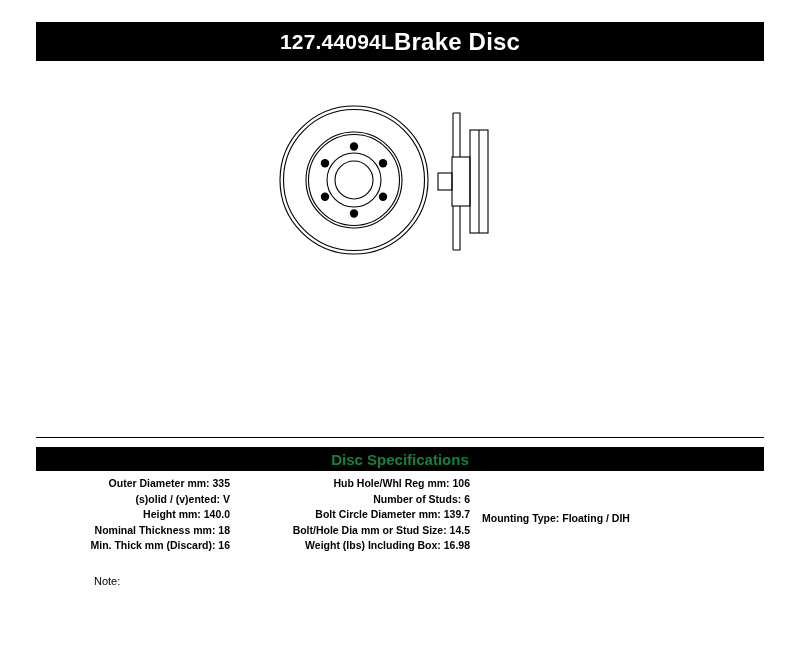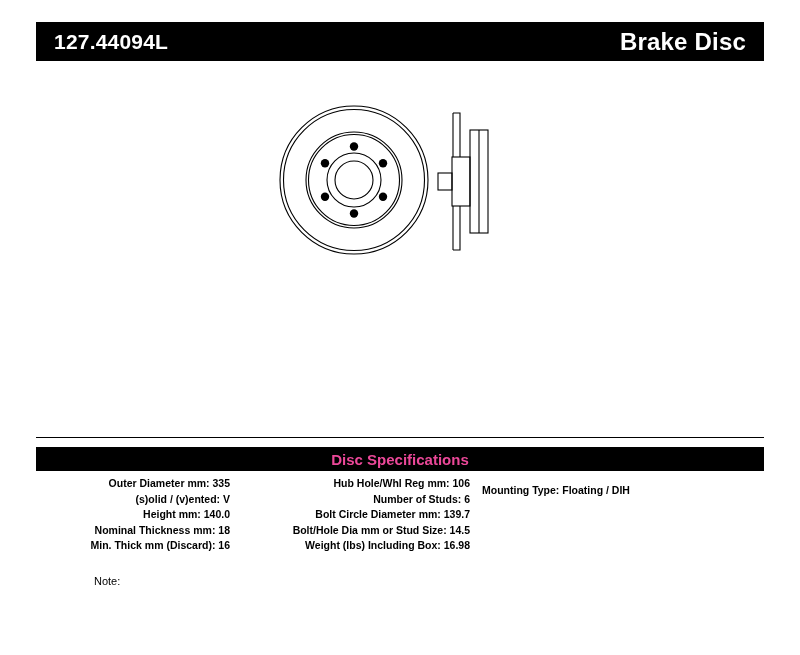--- a/index.html
+++ b/index.html
@@ -26,21 +26,21 @@
   
   .header-bar {
     position: absolute;
     left: 36px;
     top: 22px;
     width: 728px;
     height: 39px;
     background: #000000;
     display: flex;
     align-items: center;
-    justify-content: space-between;
+    justify-content: center;
     box-sizing: border-box;
     padding: 0 18px;
   }
   .part-number {
     color: #ffffff;
     font-size: 21px;
     font-weight: bold;
     letter-spacing: 0.2px;
     line-height: 1;
   }
@@ -62,41 +62,41 @@
   }
 
   
   .spec-title-bar {
     position: absolute;
     left: 36px;
     top: 447px;
     width: 728px;
     height: 24px;
     background: #000000;
-    color: #ec4899;
+    color: #15803d;
     font-size: 15px;
     font-weight: bold;
     display: flex;
     align-items: center;
     justify-content: center;
     box-sizing: border-box;
   }
 
   .spec-body {
     position: absolute;
     left: 36px;
     top: 471px;
     width: 728px;
     height: 160px;
     box-sizing: border-box;
   }
 
   .spec-cols {
     display: flex;
-    align-items: flex-start;
+    align-items: center;
     width: 100%;
   }
   .spec-col {
     box-sizing: border-box;
   }
   .col-left {
     width: 194px;
     padding-top: 5px;
   }
   .col-mid {

